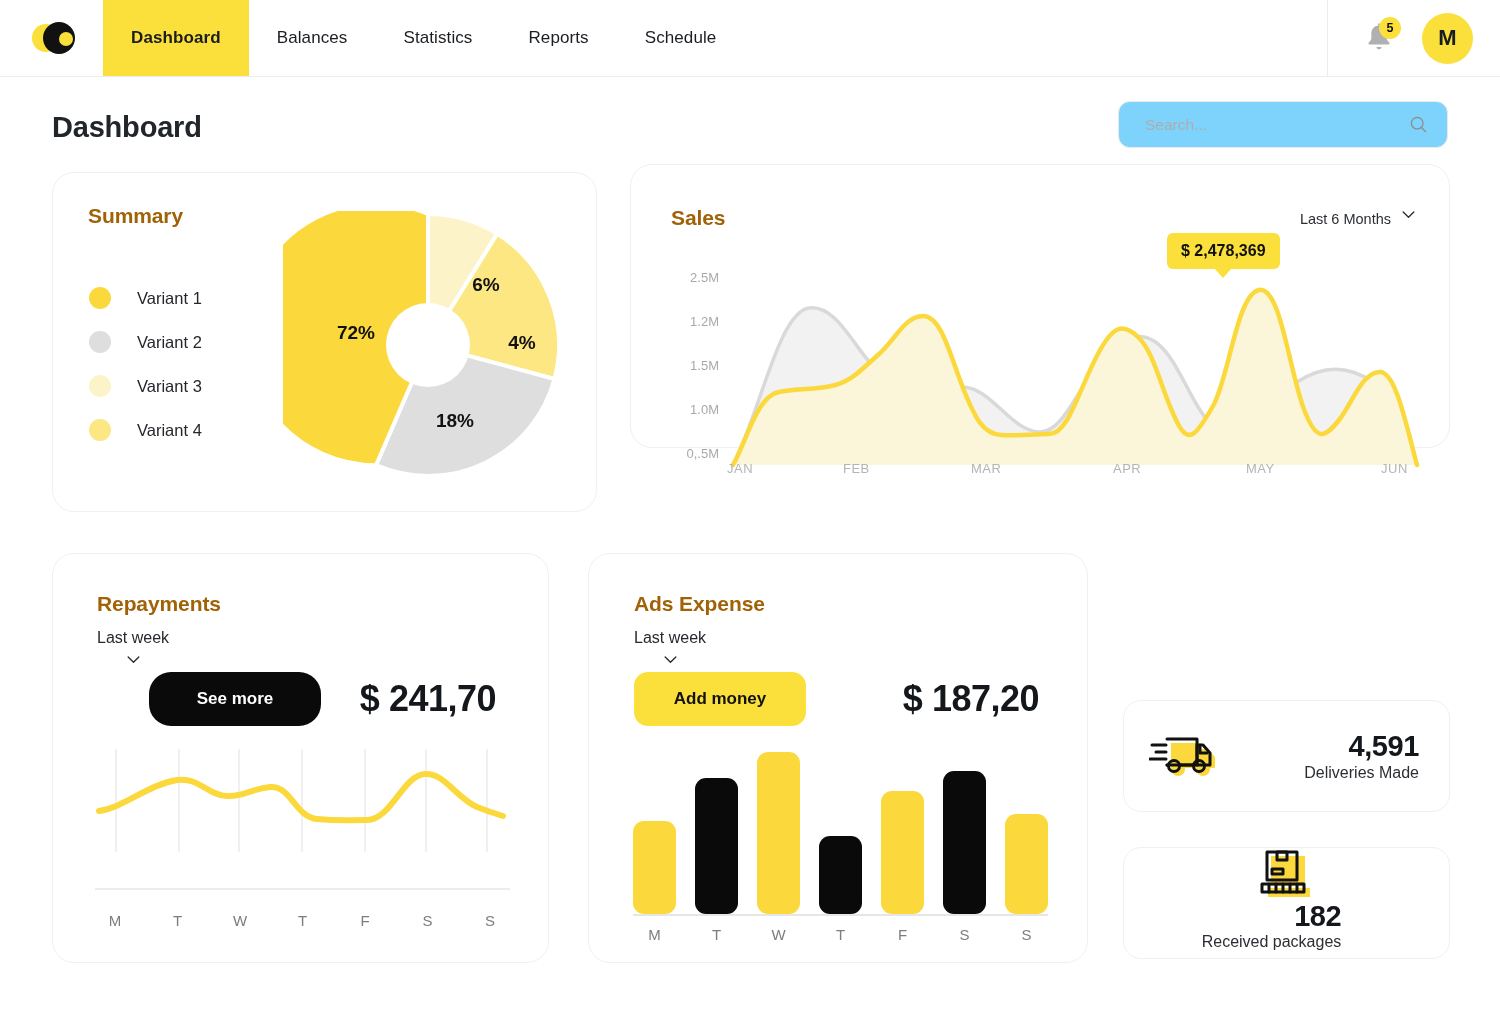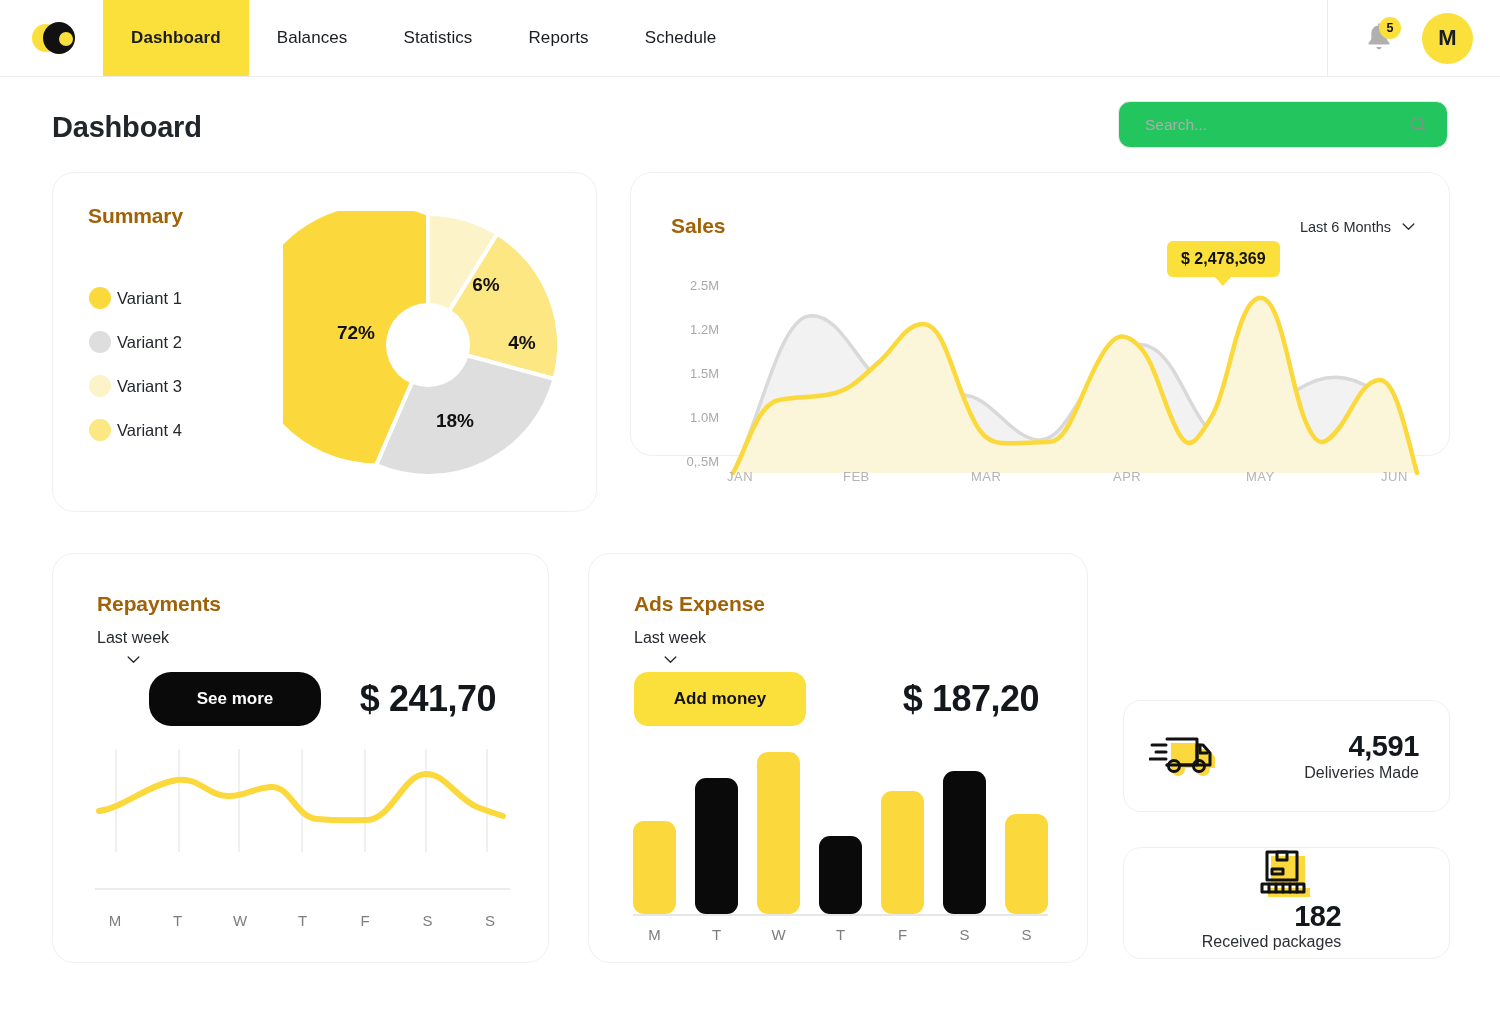--- a/index.html
+++ b/index.html
@@ -57,21 +57,21 @@
   }
   .page-title {
     position:absolute; left:52px; top:34px;
     font-size:29px; font-weight:700; letter-spacing:-.2px; color:#22262b;
   }
   .search {
     position:absolute; right:52px; top:24px;
     width:330px; height:47px;
     border:1px solid #eaeaea; border-radius:12px;
     display:flex; align-items:center; padding:0 18px 0 26px;
-    background:#22c55e;
+    background:#7dd3fc;
   }
   .search input {
     flex:1; border:none; outline:none; font-size:15.5px;
     font-family:"Liberation Sans", sans-serif; color:#444; background:transparent;
   }
   .search input::placeholder { color:#adadad; }
 
   
   .card {
     position:absolute; background:#fff;
@@ -81,31 +81,31 @@
   .sub-drop {
     display:flex; align-items:center; gap:9px;
     font-size:16px; color:#26292e;flex-direction:column;
   }
   .chev { width:13px; height:8px; }
 
   
   #card-summary { left:52px; top:172px; width:545px; height:340px; }
   #card-summary .card-title { position:absolute; left:35px; top:31px; }
   .legend { position:absolute; left:36px; top:103px; }
-  .legend-row { display:flex; align-items:center; gap:6px; height:44px; }
+  .legend-row { display:flex; align-items:center; gap:26px; height:44px; }
   .legend-dot { width:22px; height:22px; border-radius:50%; flex:none; }
   .legend-label { font-size:16.5px; color:#24272c; }
   .donut-wrap { position:absolute; left:230px; top:38px; width:290px; height:268px; }
 
   
-  #card-sales { left:630px; top:172px; width:820px; height:284px; }
+  #card-sales { left:630px; top:164px; width:820px; height:284px; }
   #card-sales .card-title { position:absolute; left:40px; top:41px; }
   .range-drop {
     position:absolute; right:34px; top:46px;
-    display:flex; align-items:center; gap:11px;
+    display:flex; gap:11px;
     font-size:14.5px; color:#2a2d32; cursor:pointer;
   }
   .sales-plot { position:absolute; left:30px; top:95px; width:760px; height:215px; }
   .yaxis { position:absolute; left:42px; top:105px; width:46px; height:190px; }
   .ytick { position:absolute; right:0; font-size:13px; color:#a9a9a9; white-space:nowrap; }
   .xtick { position:absolute; font-size:13px; color:#b4b4b4; letter-spacing:.5px; }
   .tooltip {
     position:absolute; background:#FBE03C; color:#111;
     font-size:16px; font-weight:700; border-radius:6px;
     padding:9px 14px; white-space:nowrap;

